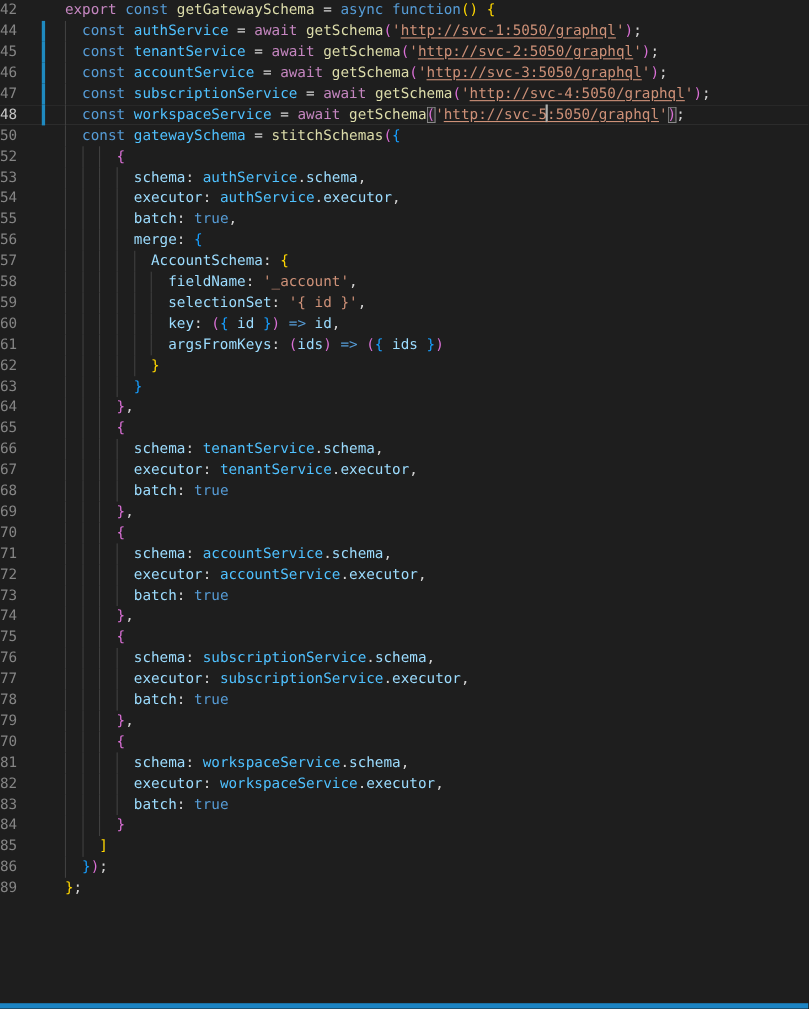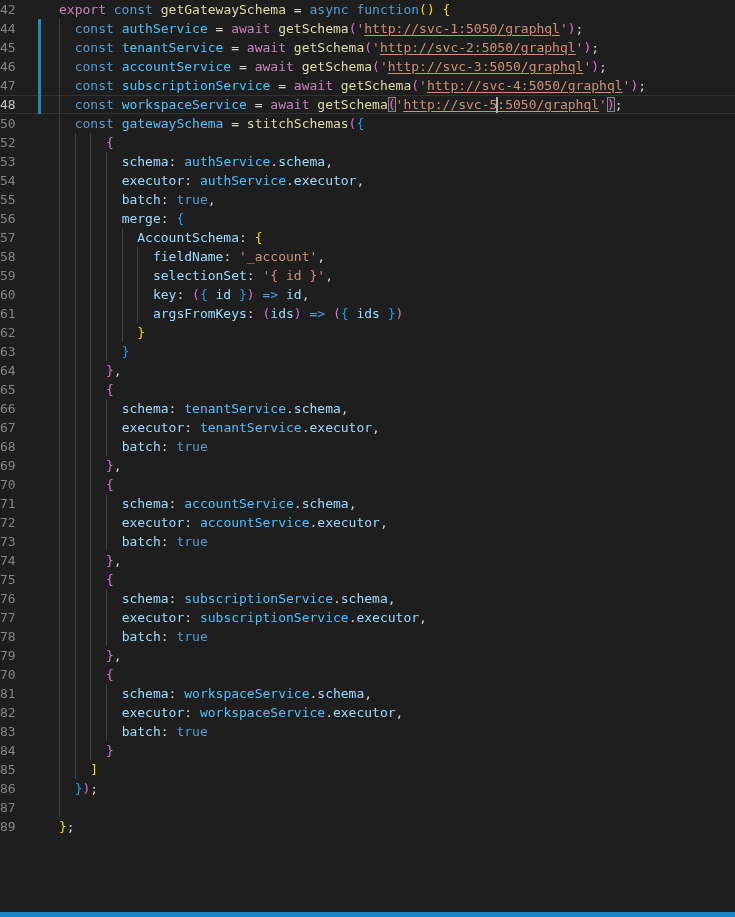--- a/index.html
+++ b/index.html
@@ -75,17 +75,16 @@
       <div class="row"><div class="num">77</div><div class="git"></div><div class="code"><div class="guide" style="left: calc(0ch);"></div><div class="guide" style="left: calc(2ch);"></div><div class="guide" style="left: calc(4ch);"></div><div class="guide" style="left: calc(6ch);"></div><span class="tk sp">        </span><span class="tk prop">executor</span><span class="tk pun">: </span><span class="tk var">subscriptionService</span><span class="tk pun">.</span><span class="tk prop">executor</span><span class="tk pun">,</span></div></div>
       <div class="row"><div class="num">78</div><div class="git"></div><div class="code"><div class="guide" style="left: calc(0ch);"></div><div class="guide" style="left: calc(2ch);"></div><div class="guide" style="left: calc(4ch);"></div><div class="guide" style="left: calc(6ch);"></div><span class="tk sp">        </span><span class="tk prop">batch</span><span class="tk pun">: </span><span class="tk kw">true</span></div></div>
       <div class="row"><div class="num">79</div><div class="git"></div><div class="code"><div class="guide" style="left: calc(0ch);"></div><div class="guide" style="left: calc(2ch);"></div><div class="guide" style="left: calc(4ch);"></div><span class="tk sp">      </span><span class="tk b2">}</span><span class="tk pun">,</span></div></div>
       <div class="row"><div class="num">70</div><div class="git"></div><div class="code"><div class="guide" style="left: calc(0ch);"></div><div class="guide" style="left: calc(2ch);"></div><div class="guide" style="left: calc(4ch);"></div><span class="tk sp">      </span><span class="tk b2">{</span></div></div>
       <div class="row"><div class="num">81</div><div class="git"></div><div class="code"><div class="guide" style="left: calc(0ch);"></div><div class="guide" style="left: calc(2ch);"></div><div class="guide" style="left: calc(4ch);"></div><div class="guide" style="left: calc(6ch);"></div><span class="tk sp">        </span><span class="tk prop">schema</span><span class="tk pun">: </span><span class="tk var">workspaceService</span><span class="tk pun">.</span><span class="tk prop">schema</span><span class="tk pun">,</span></div></div>
       <div class="row"><div class="num">82</div><div class="git"></div><div class="code"><div class="guide" style="left: calc(0ch);"></div><div class="guide" style="left: calc(2ch);"></div><div class="guide" style="left: calc(4ch);"></div><div class="guide" style="left: calc(6ch);"></div><span class="tk sp">        </span><span class="tk prop">executor</span><span class="tk pun">: </span><span class="tk var">workspaceService</span><span class="tk pun">.</span><span class="tk prop">executor</span><span class="tk pun">,</span></div></div>
       <div class="row"><div class="num">83</div><div class="git"></div><div class="code"><div class="guide" style="left: calc(0ch);"></div><div class="guide" style="left: calc(2ch);"></div><div class="guide" style="left: calc(4ch);"></div><div class="guide" style="left: calc(6ch);"></div><span class="tk sp">        </span><span class="tk prop">batch</span><span class="tk pun">: </span><span class="tk kw">true</span></div></div>
       <div class="row"><div class="num">84</div><div class="git"></div><div class="code"><div class="guide" style="left: calc(0ch);"></div><div class="guide" style="left: calc(2ch);"></div><div class="guide" style="left: calc(4ch);"></div><span class="tk sp">      </span><span class="tk b2">}</span></div></div>
       <div class="row"><div class="num">85</div><div class="git"></div><div class="code"><div class="guide" style="left: calc(0ch);"></div><div class="guide" style="left: calc(2ch);"></div><span class="tk sp">    </span><span class="tk b1">]</span></div></div>
       <div class="row"><div class="num">86</div><div class="git"></div><div class="code"><div class="guide" style="left: calc(0ch);"></div><span class="tk sp">  </span><span class="tk b3">}</span><span class="tk b2">)</span><span class="tk pun">;</span></div></div>
-      <div class="row"><div class="num">87</div><div class="git"></div><div class="code"><div class="guide" style="left: calc(0ch);"></div></div></div>
       <div class="row"><div class="num">89</div><div class="git"></div><div class="code"><span class="tk b1">}</span><span class="tk pun">;</span></div></div>
     </div>
 </div>
 <div class="statusbar"></div>
 
 </body></html>

